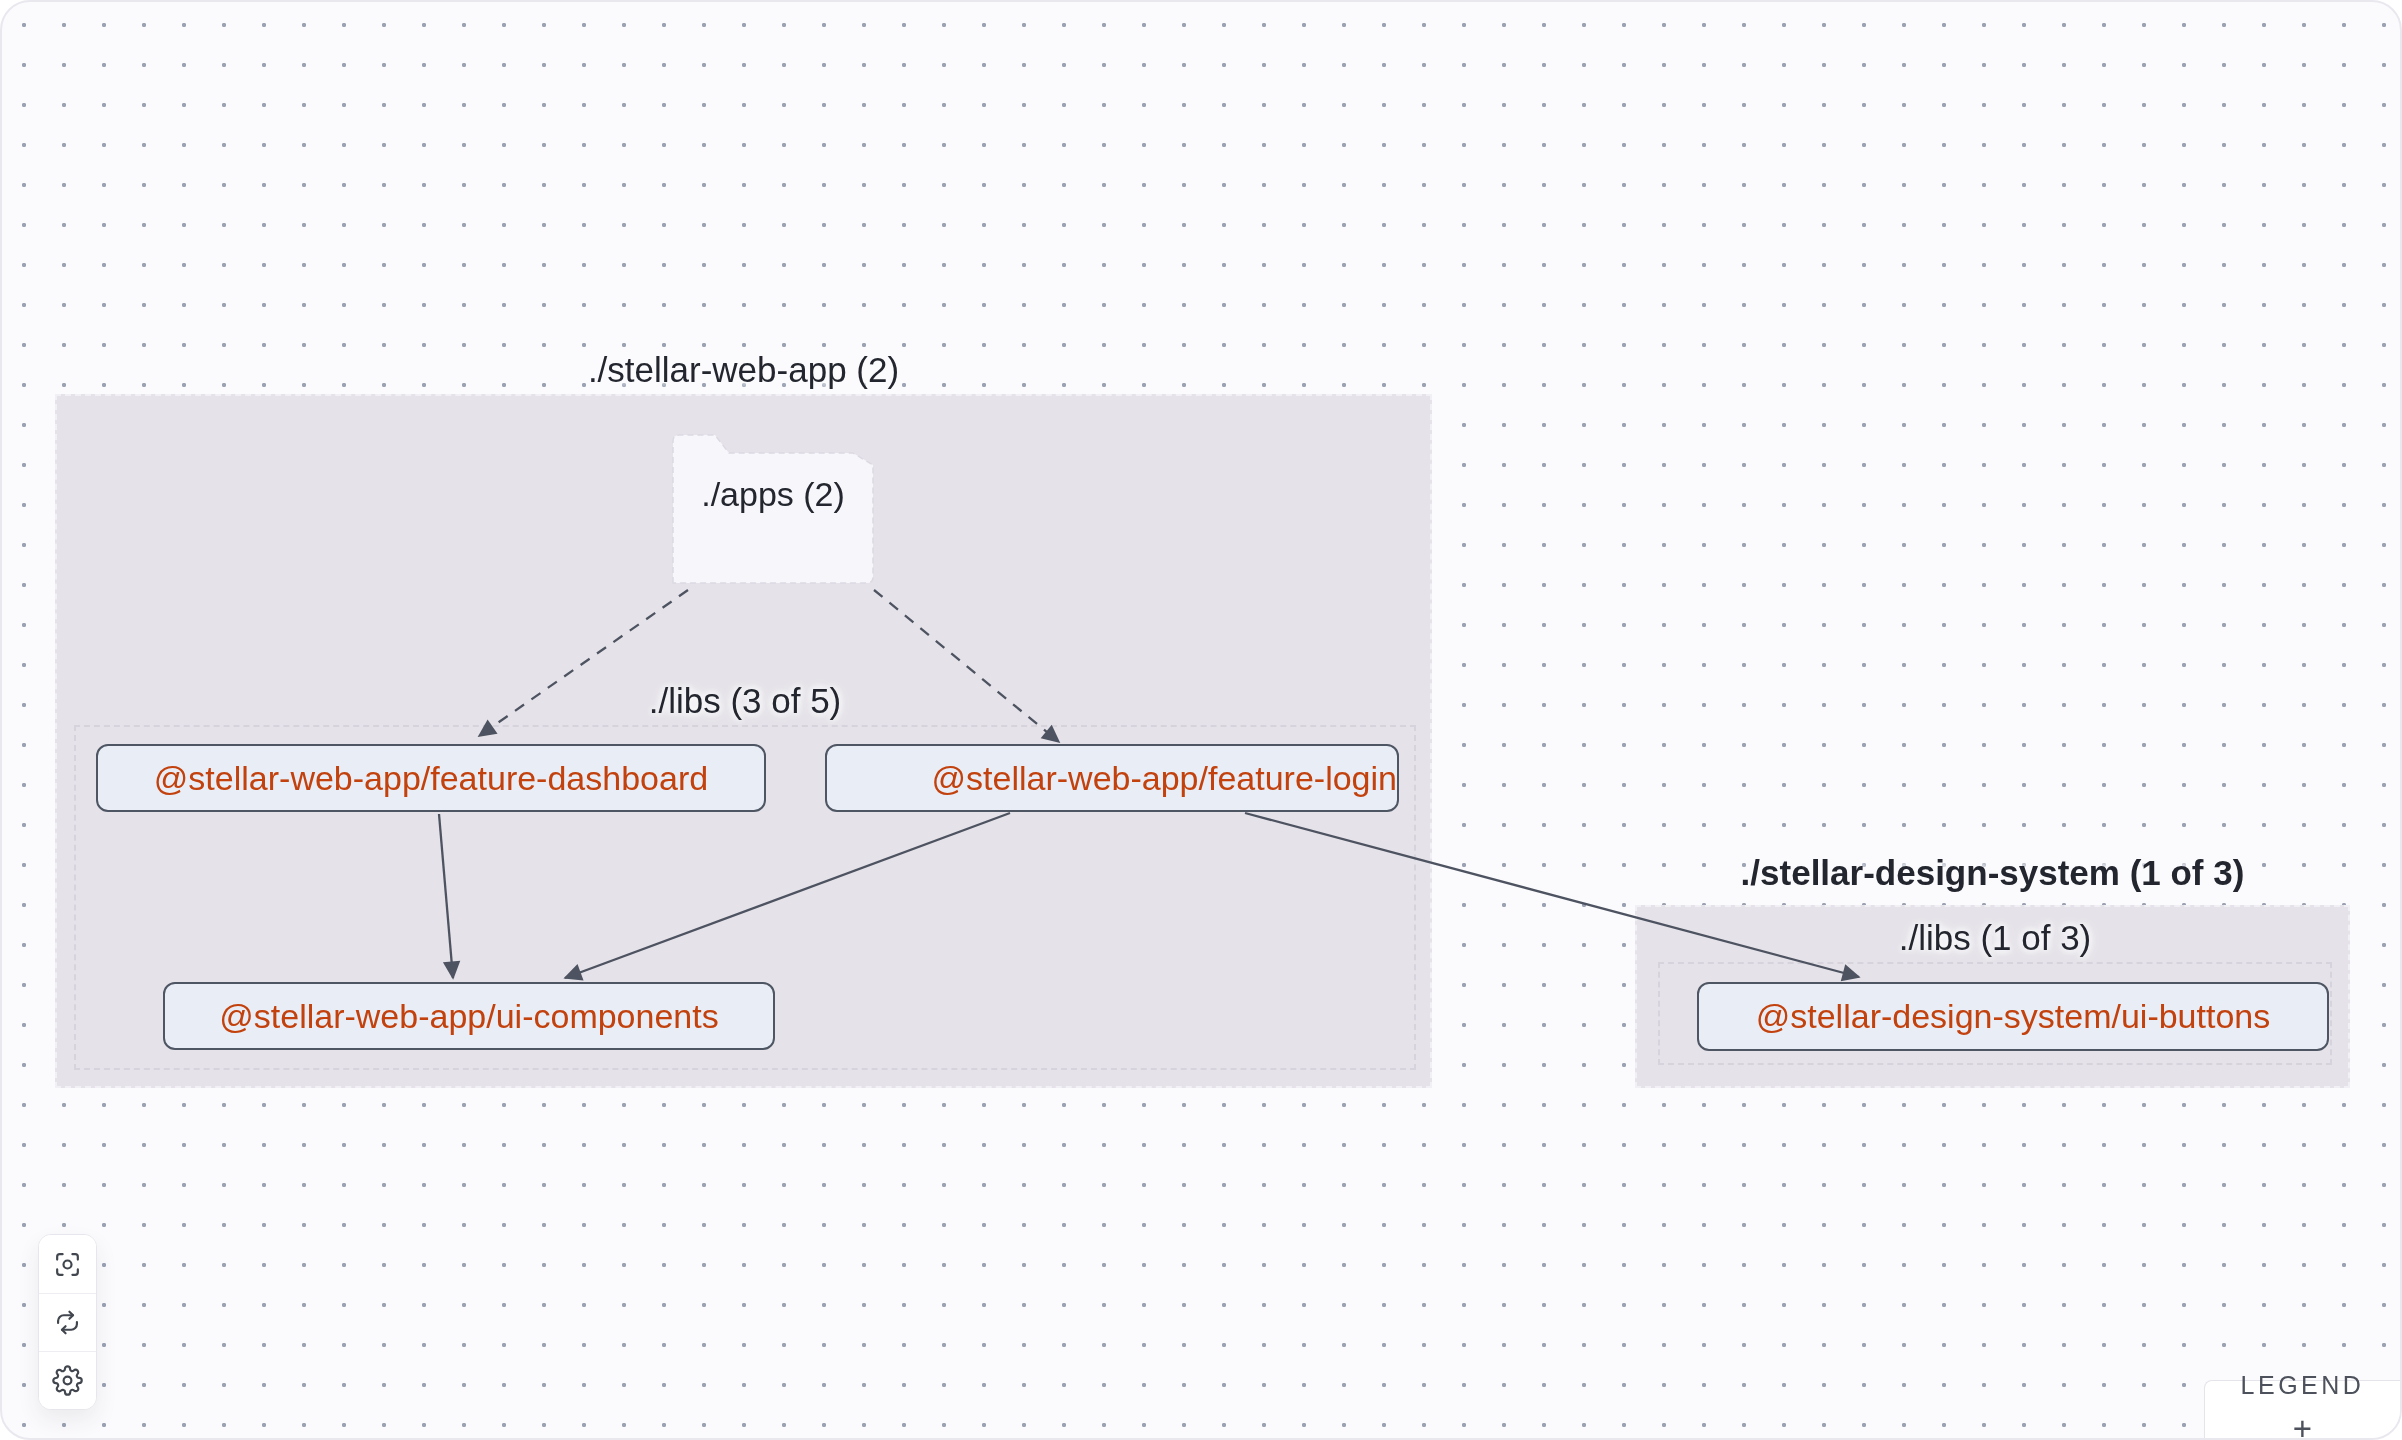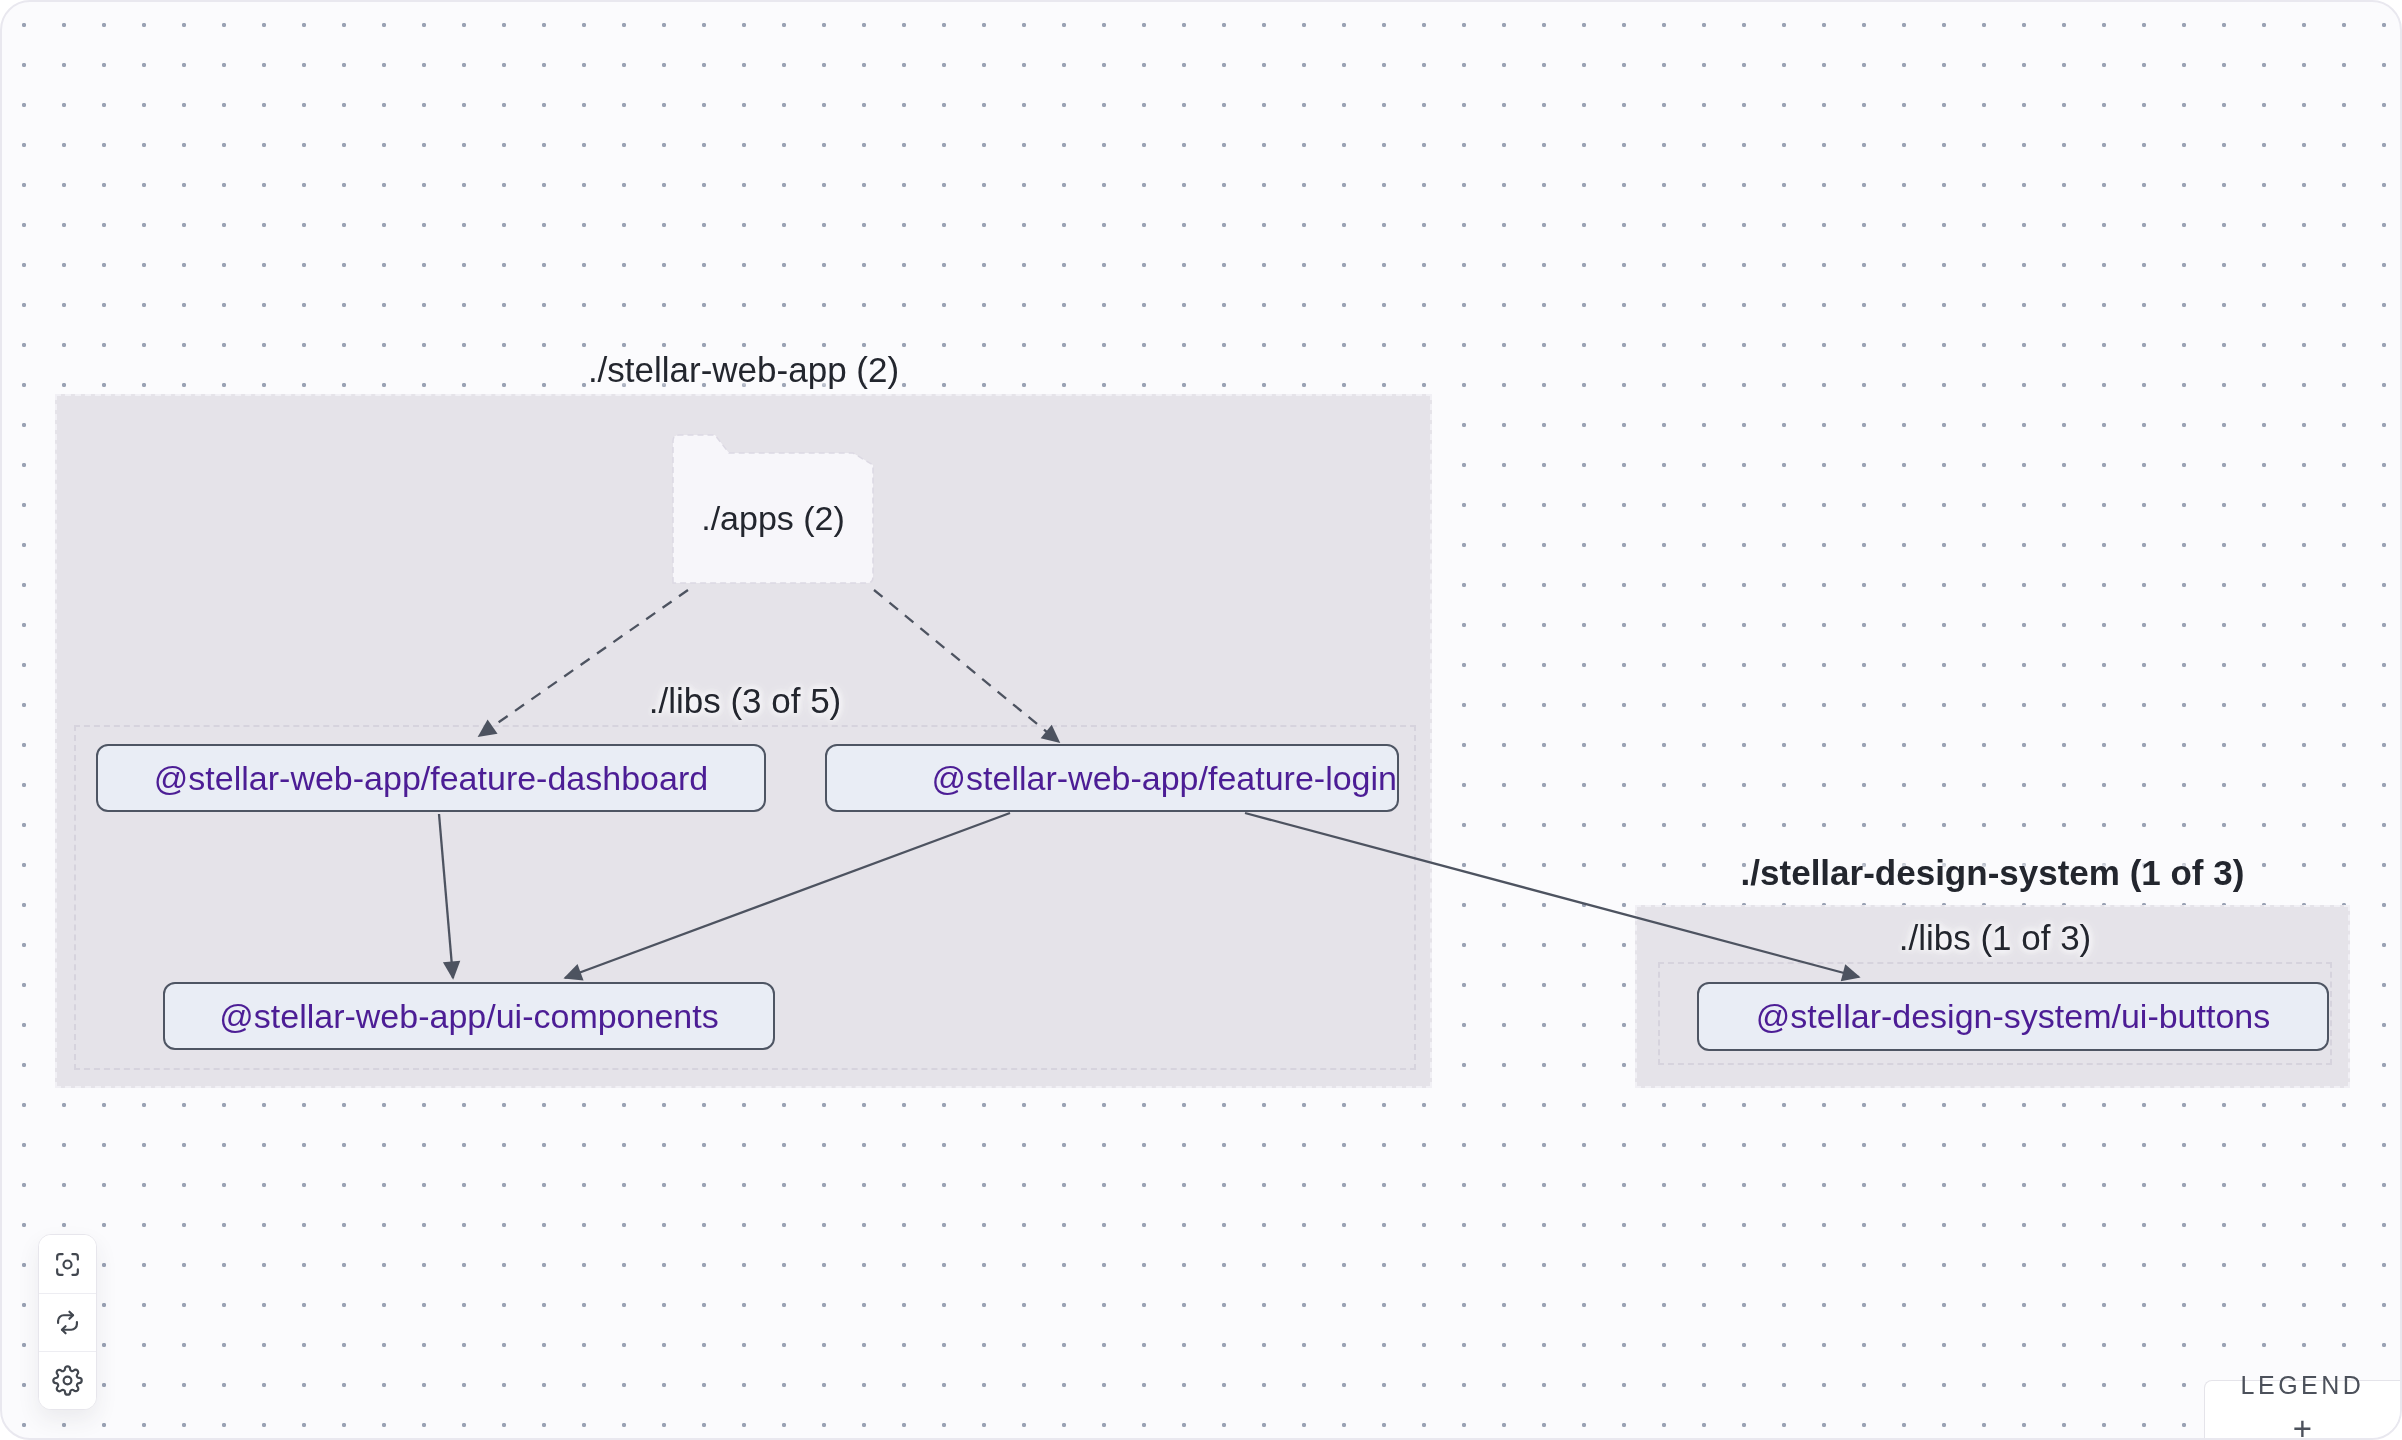--- a/index.html
+++ b/index.html
@@ -30,30 +30,30 @@
     z-index:2;
   }
   .gtitle, .glabel {
     position:absolute; text-align:center; white-space:nowrap;
     font-size:35px; line-height:44px; height:44px; color:#23262e;
     text-shadow:0 0 7px #fbfbfd, 0 0 7px #fbfbfd, 0 0 14px #fbfbfd;
     z-index:4;
   }
   .folder-svg { position:absolute; left:668px; top:430px; z-index:3; }
   .folder-label {
-    position:absolute; left:668px; top:452px; width:206px; height:128px;
+    position:absolute; left:668px; top:428px; width:206px; height:128px;
     display:flex; align-items:center; justify-content:center;
     font-size:34px; white-space:nowrap; z-index:4;
   }
   .edges { position:absolute; left:0; top:0; z-index:5; pointer-events:none; }
   .node {
     position:absolute; box-sizing:border-box;
     display:flex; align-items:center; justify-content:center;
     background:#e9edf5; border:2px solid #4e5563; border-radius:12px;
-    font-size:34px; white-space:nowrap; color:#4c1d95;
+    font-size:34px; white-space:nowrap; color:#c2410c;
     z-index:6; cursor:pointer;
   }
   .controls {
     position:absolute; left:36px; top:1232px; width:57px;
     background:#ffffff; border:1.5px solid #e7e6ec; border-radius:13px;
     box-shadow:0 10px 22px rgba(50,50,70,0.08);
     overflow:hidden; z-index:10;
   }
   .ctrl-btn {
     width:100%; height:58px; display:flex; align-items:center; justify-content:center;

